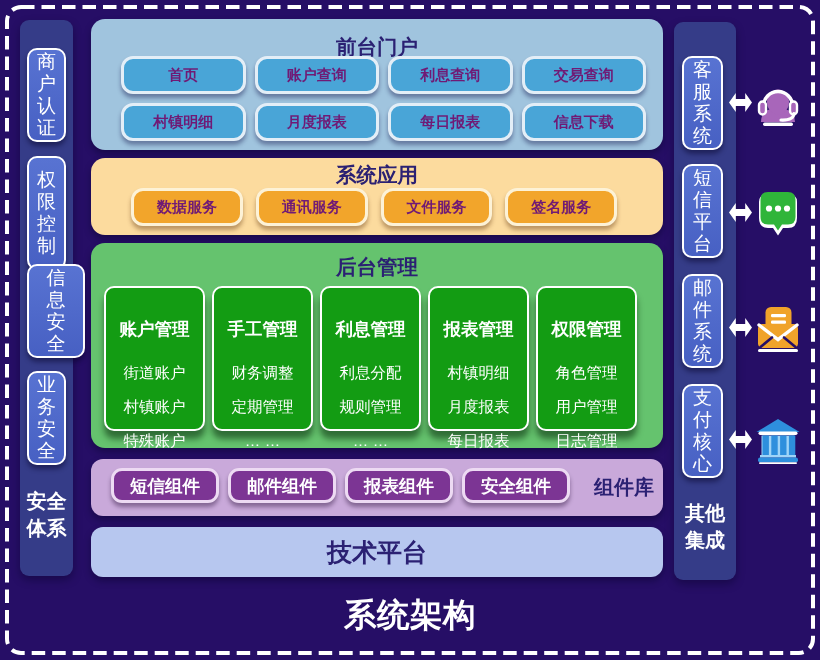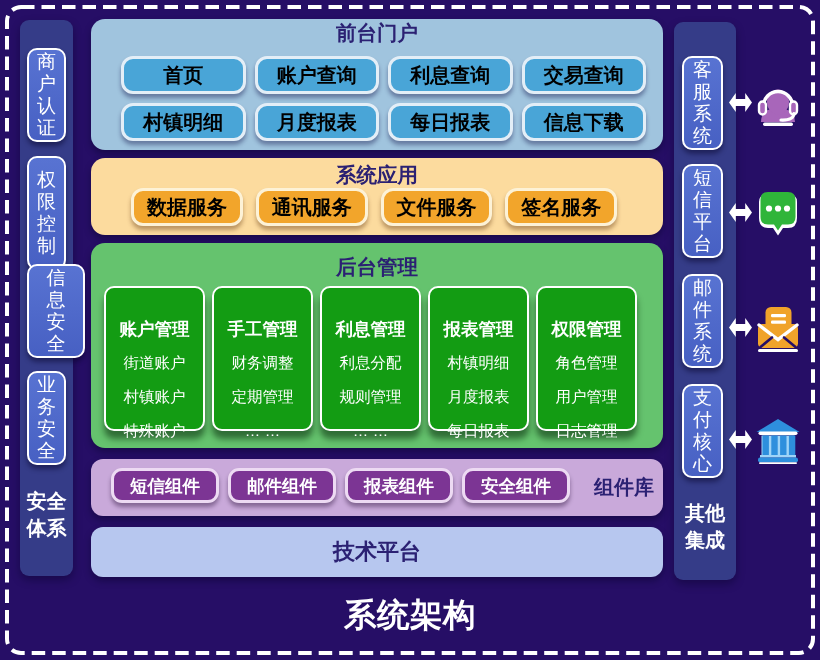--- a/index.html
+++ b/index.html
@@ -28,44 +28,44 @@
                  font-weight:bold; font-size:20.5px; color:#2b2173; }
 
   #portal   { top:19px;  height:131px; background:#a0c4de; }
   #apps     { top:158px; height:77px;  background:#fcdb9e; }
   #backend  { top:243px; height:205px; background:#65c36e; }
   #components { top:459px; height:57px; background:#c9a9da; border-radius:12px;padding-left:36px; }
   #platform { top:527px; height:50px;  background:#b7c7ef; border-radius:12px; }
 
   .btn-row { position:absolute; display:flex; }
   .btn { flex:1; display:flex; align-items:center; justify-content:center;
-         color:#000000; font-weight:bold; font-size:20px; border-radius:12px; }
+         color:#701a75; font-weight:bold; font-size:15px; border-radius:12px; }
   .btn-blue   { background:#49a5d7; border:3px solid #e3eef7; box-shadow:0 4px 4px rgba(15,15,70,.4); }
   .btn-orange { background:#f2a52b; border:3px solid #fdf2d6; box-shadow:0 4px 4px rgba(90,45,10,.4); }
 
   #portal-row1 { top:37px; left:30px; right:17px; height:38px; gap:9px; }
   #portal-row2 { top:84px; left:30px; right:17px; height:38px; gap:9px; }
   #apps-row    { top:30px; left:40px; right:46px; height:38px; gap:13px; }
 
   #backend-cols { position:absolute; top:43px; left:13px; right:26px; height:145px; display:flex; gap:7px; }
   .bk-col { flex:1; background:#139c13; border:2.5px solid #ffffff; border-radius:10px;
             box-shadow:0 8px 6px rgba(5,40,10,.55); text-align:center; }
   .bk-col h3 { margin-top:29px; color:#ffffff; font-size:17.5px; font-weight:bold; }
-  .bk-col ul { list-style:none; margin-top:5px; }
+  .bk-col ul { list-style:none; margin-top:15px; }
   .bk-col li { color:#ffffff; font-size:15.5px; line-height:34px; }
 
   .cmp-btn { position:absolute; top:9px; width:108px; height:35px;
              display:flex; align-items:center; justify-content:center;
              background:#7c3594; border:3px solid #eddaf3; border-radius:11px;
              color:#ffffff; font-weight:bold; font-size:17.5px;
              box-shadow:0 4px 4px rgba(30,5,45,.4); }
   #components-label { position:absolute; left:487px; top:15px; width:76px; text-align:right;
                       font-weight:bold; font-size:20px; color:#2b2173; }
   #platform-title { position:absolute; inset:0; display:flex; align-items:center; justify-content:center;
-                    font-weight:bold; font-size:22px; color:#2b2173; }
+                    font-weight:bold; font-size:25px; color:#2b2173; }
 
   #footer-title { position:absolute; top:594px; left:0; width:820px; text-align:center;
                   color:#ffffff; font-weight:bold; font-size:32.5px; letter-spacing:0.5px; }
 
   
   .link-arrow { position:absolute; left:729px; width:23px; height:19px; }
   .ext-icon { position:absolute; left:754px; width:48px; height:48px; }
 </style>
 </head>
 <body>
@@ -87,21 +87,21 @@
       <span>信息安全</span>
     </div>
     <div class="side-item" style="left:7px; top:351px; width:39px; height:94px;">
       <span>业务安全</span>
     </div>
     <div class="rail-label" style="top:468px;">安全
 体系</div>
   </div>
 
   <div id="portal" class="panel">
-    <div class="panel-title" style="top:0;">前台门户</div>
+    <div class="panel-title" style="top:14px;">前台门户</div>
     <div id="portal-row1" class="btn-row">
       <div class="btn btn-blue">首页</div>
       <div class="btn btn-blue">账户查询</div>
       <div class="btn btn-blue">利息查询</div>
       <div class="btn btn-blue">交易查询</div>
     </div>
     <div id="portal-row2" class="btn-row">
       <div class="btn btn-blue">村镇明细</div>
       <div class="btn btn-blue">月度报表</div>
       <div class="btn btn-blue">每日报表</div>

